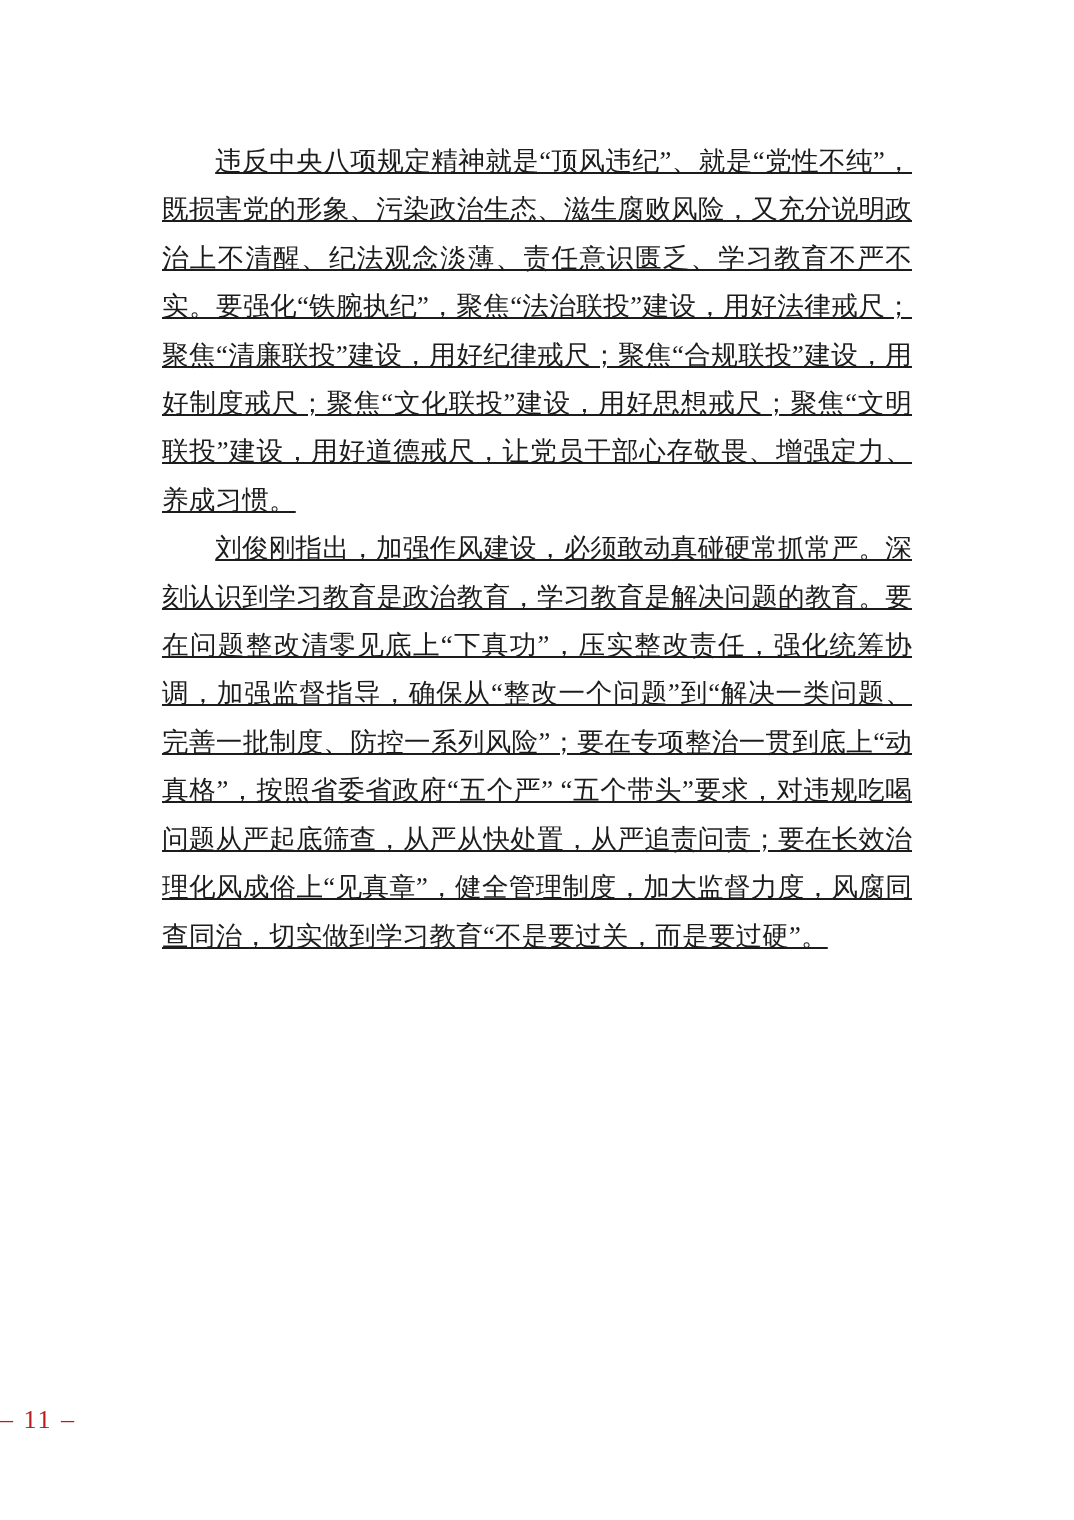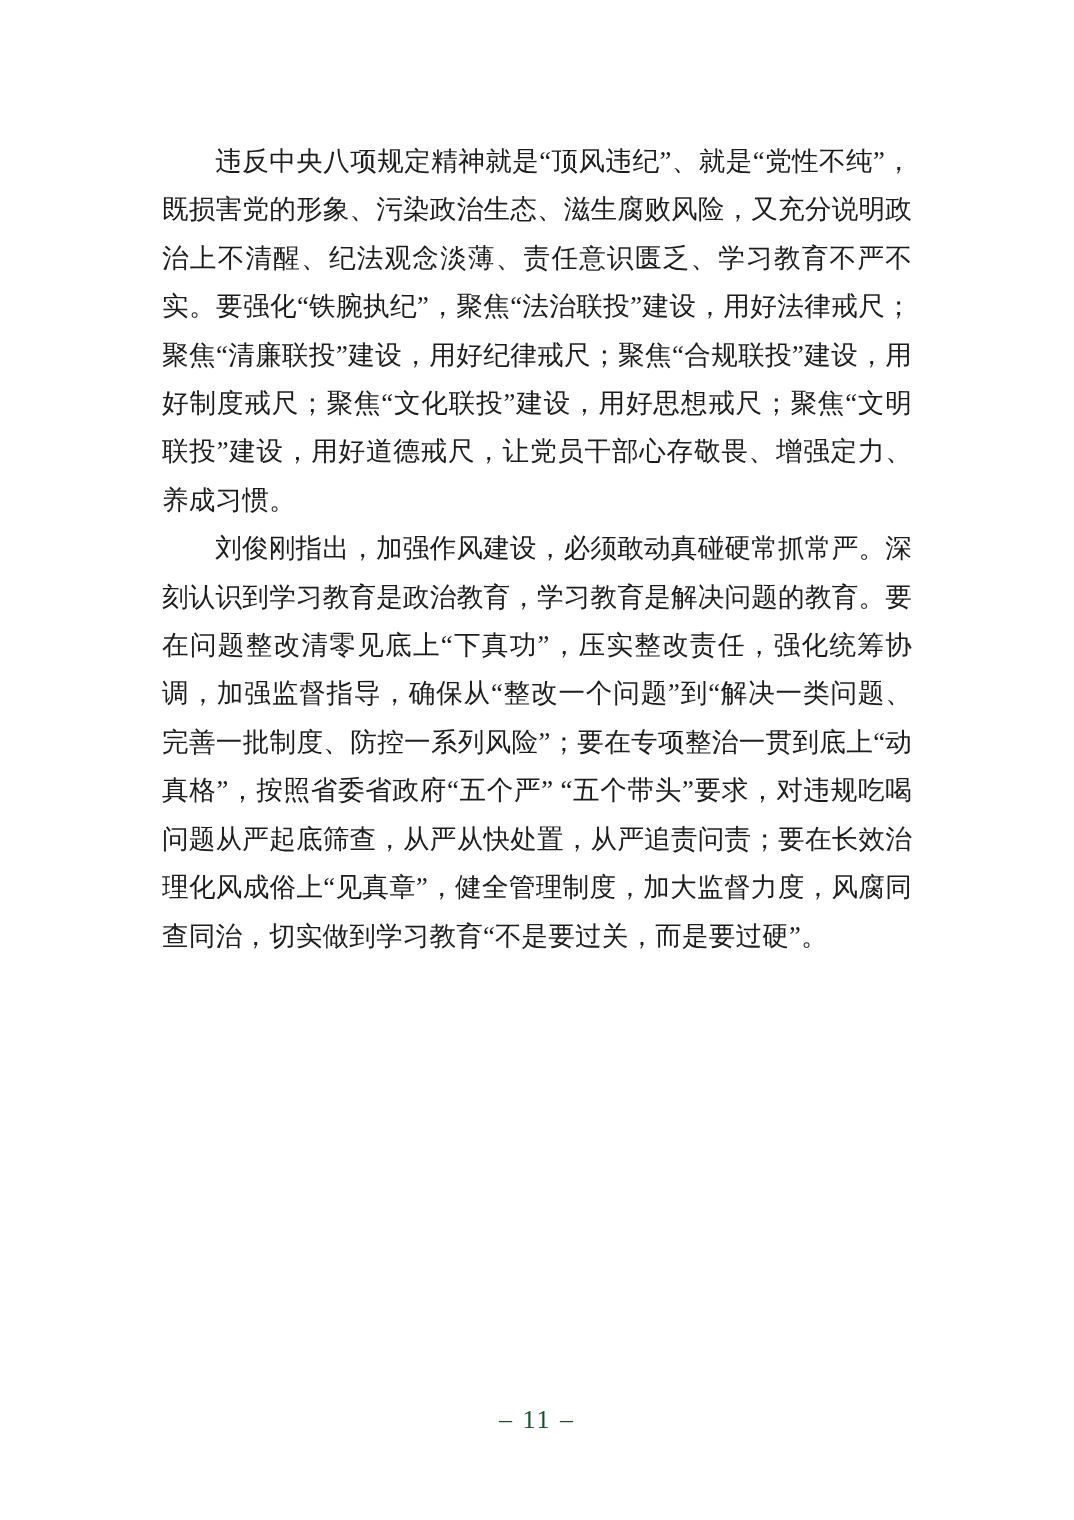--- a/index.html
+++ b/index.html
@@ -25,30 +25,30 @@
   }
   .body-text p {
     margin: 0;
     padding: 0;
     font-size: 26.6px;
     line-height: 48.4px;
     text-align: justify;
     text-justify: inter-ideograph;
     text-indent: 2em;
     letter-spacing: 0.15px;
+    text-decoration: underline;
   }
   .page-number {
     position: absolute;
     top: 1404px;
     left: 0;
     width: 100%;
-    text-align: center;
     font-size: 26px;
     line-height: 32px;
-    color: #14532d;
+    color: #b91c1c;
     letter-spacing: 2px;
   }
 </style>
 </head>
 <body>
 
 <div class="page">
   <div class="body-text">
     <p>违反中央八项规定精神就是“顶风违纪”、就是“党性不纯”，既损害党的形象、污染政治生态、滋生腐败风险，又充分说明政治上不清醒、纪法观念淡薄、责任意识匮乏、学习教育不严不实。要强化“铁腕执纪”，聚焦“法治联投”建设，用好法律戒尺；聚焦“清廉联投”建设，用好纪律戒尺；聚焦“合规联投”建设，用好制度戒尺；聚焦“文化联投”建设，用好思想戒尺；聚焦“文明联投”建设，用好道德戒尺，让党员干部心存敬畏、增强定力、养成习惯。</p>
     <p>刘俊刚指出，加强作风建设，必须敢动真碰硬常抓常严。深刻认识到学习教育是政治教育，学习教育是解决问题的教育。要在问题整改清零见底上“下真功”，压实整改责任，强化统筹协调，加强监督指导，确保从“整改一个问题”到“解决一类问题、完善一批制度、防控一系列风险”；要在专项整治一贯到底上“动真格”，按照省委省政府“五个严” “五个带头”要求，对违规吃喝问题从严起底筛查，从严从快处置，从严追责问责；要在长效治理化风成俗上“见真章”，健全管理制度，加大监督力度，风腐同查同治，切实做到学习教育“不是要过关，而是要过硬”。</p>

